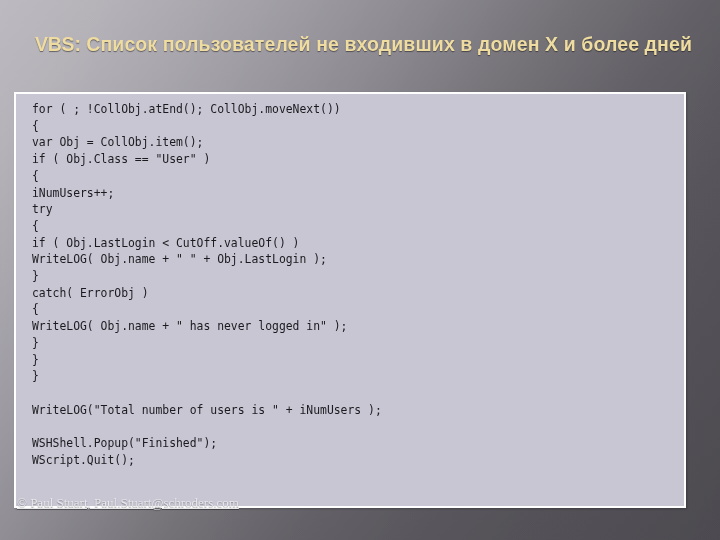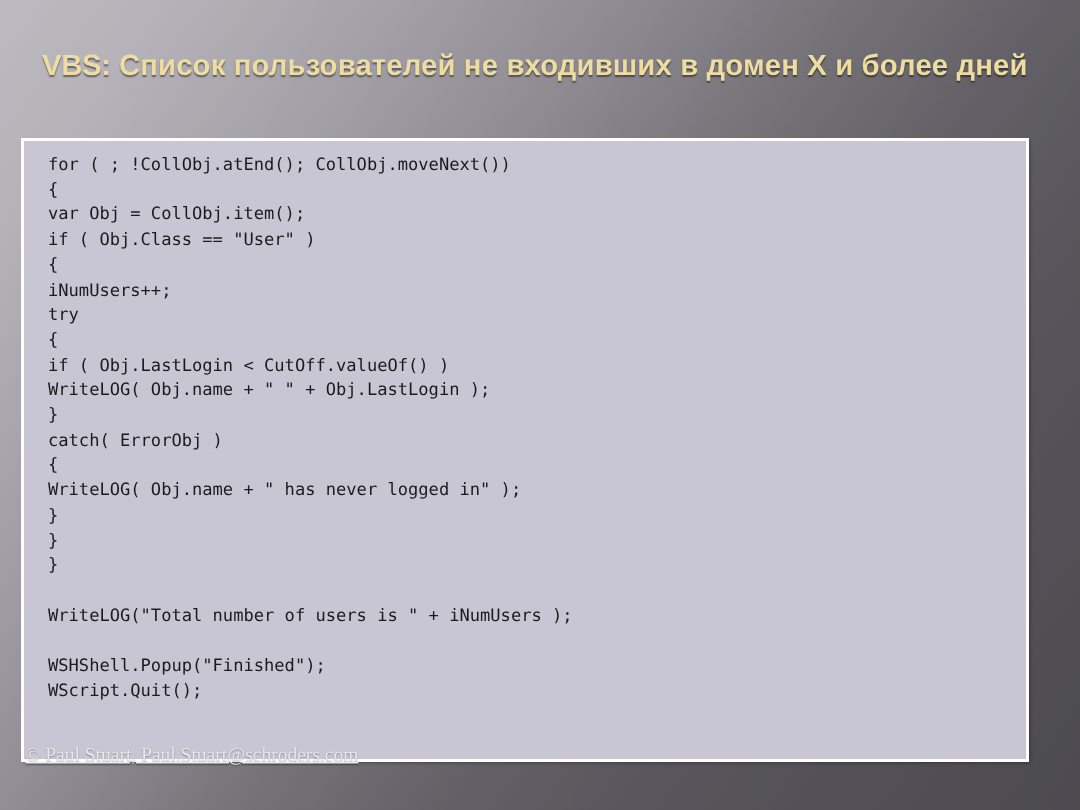--- a/index.html
+++ b/index.html
@@ -38,21 +38,21 @@
         rgba(255,255,255,0.00) 46%,
         rgba(0,0,0,0.035) 72%,
         rgba(0,0,0,0.06) 100%);
   }
 
   #title {
     position: absolute;
     left: 28px;
     top: 18px;
     width: 664px;
-    text-align: left;
+    text-align: right;
     color: #efdca0;
     font-size: 19.5px;
     font-weight: bold;
     line-height: 27px;
     letter-spacing: 0.1px;
     text-shadow: 0 1px 1px rgba(0,0,0,0.45);
     z-index: 3;
   }
   #title .vbs {
     font-weight: bold;

